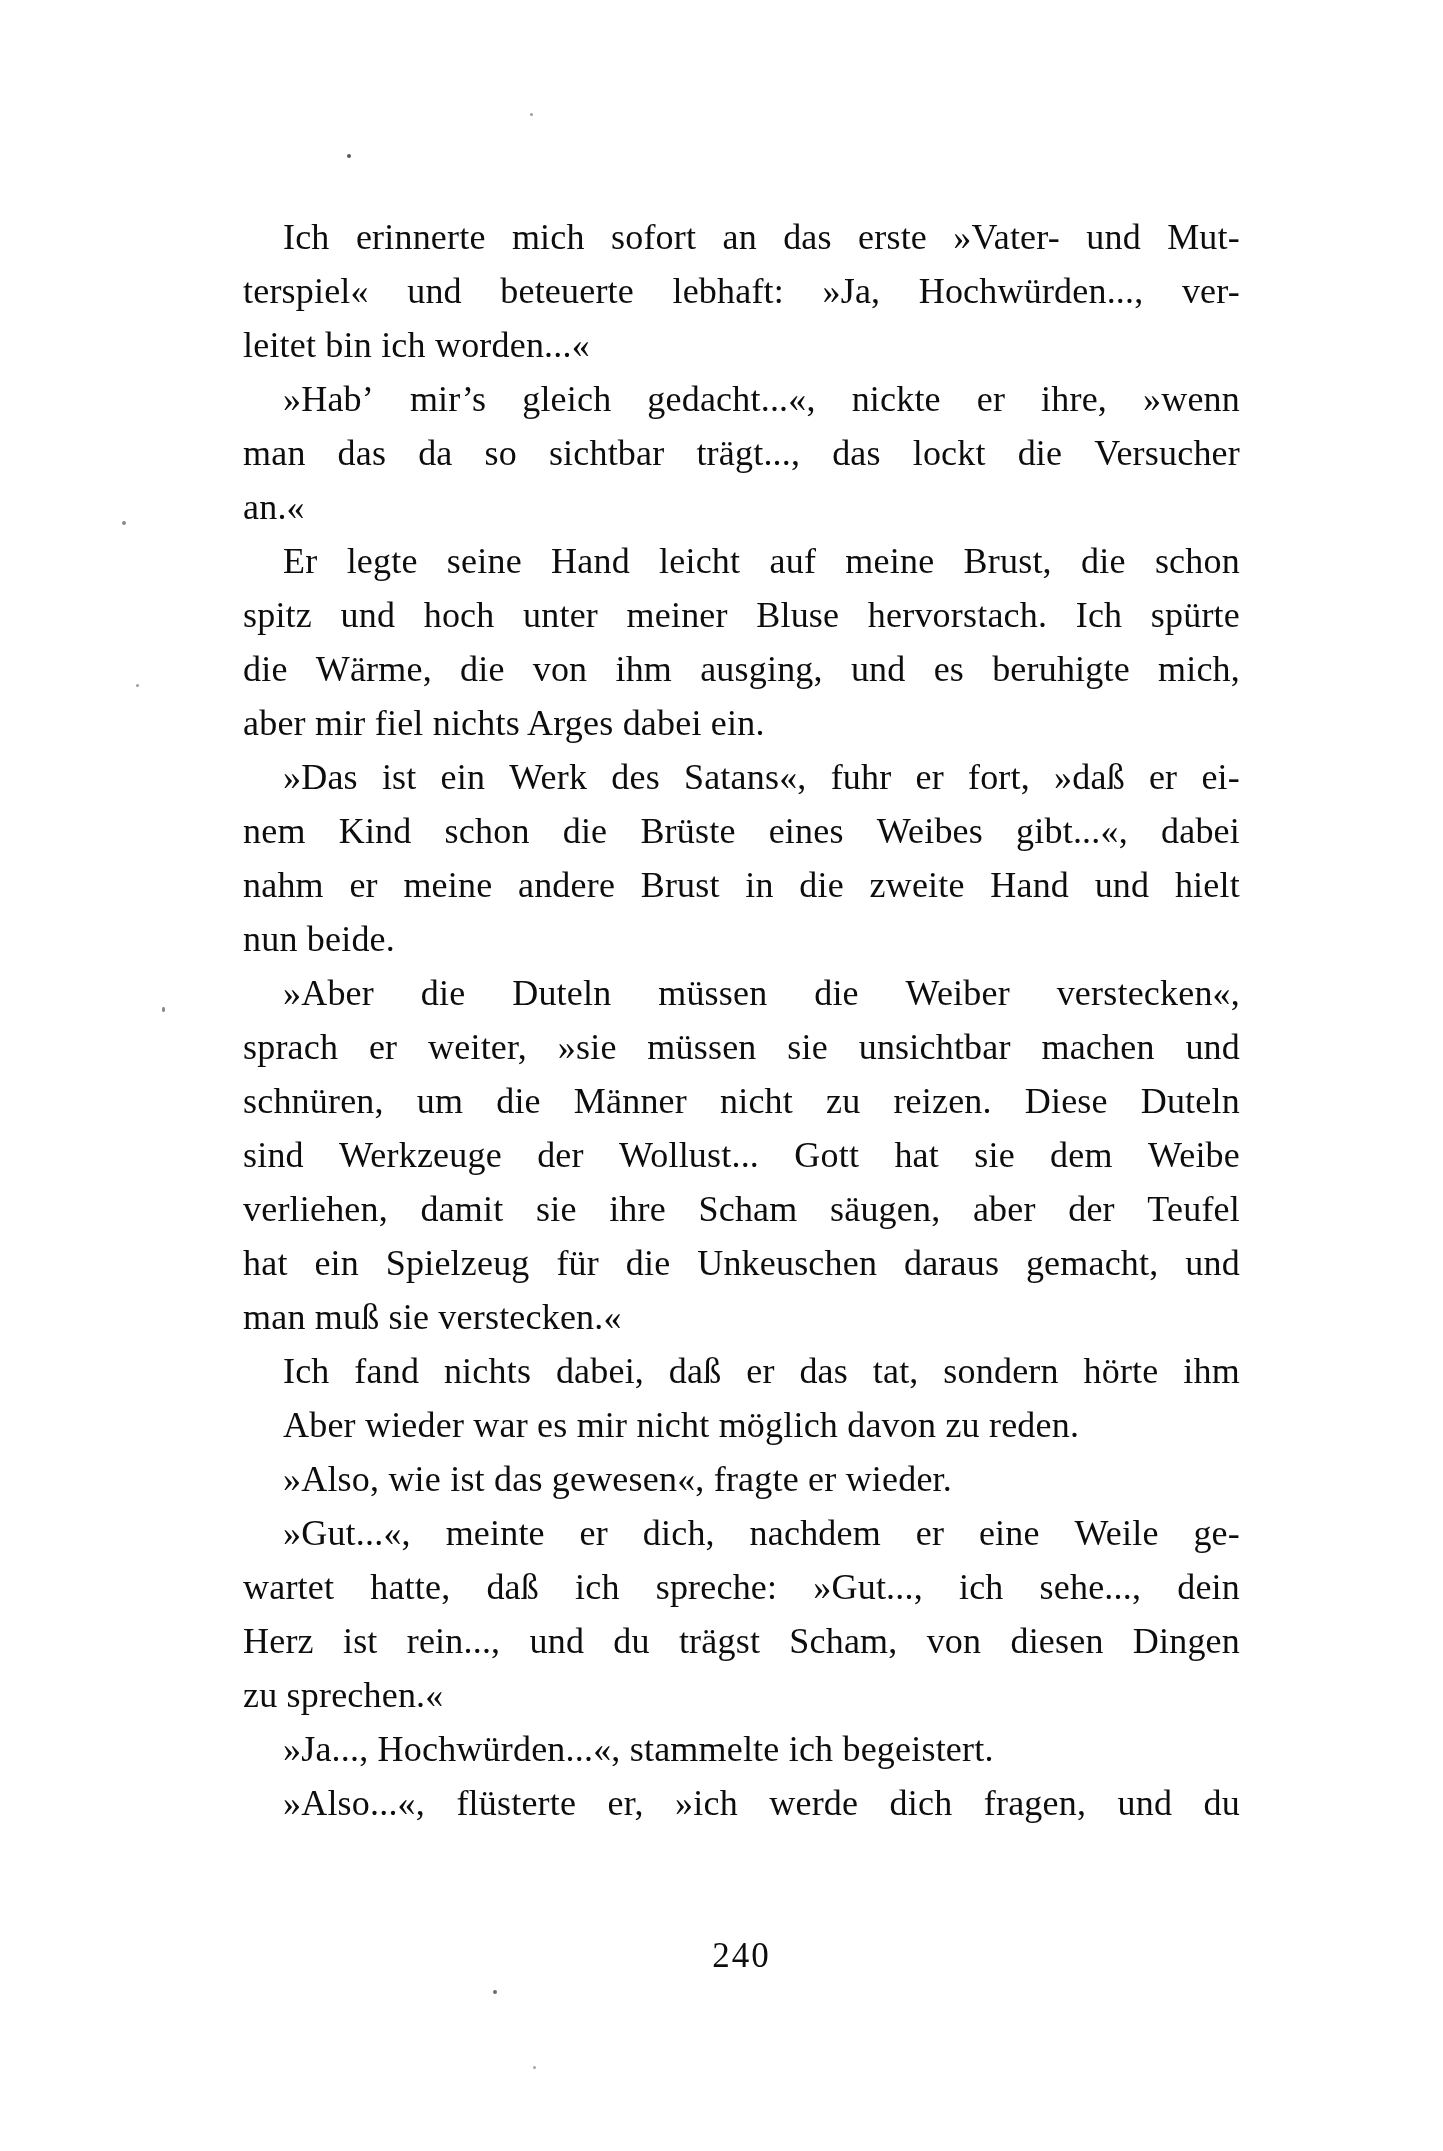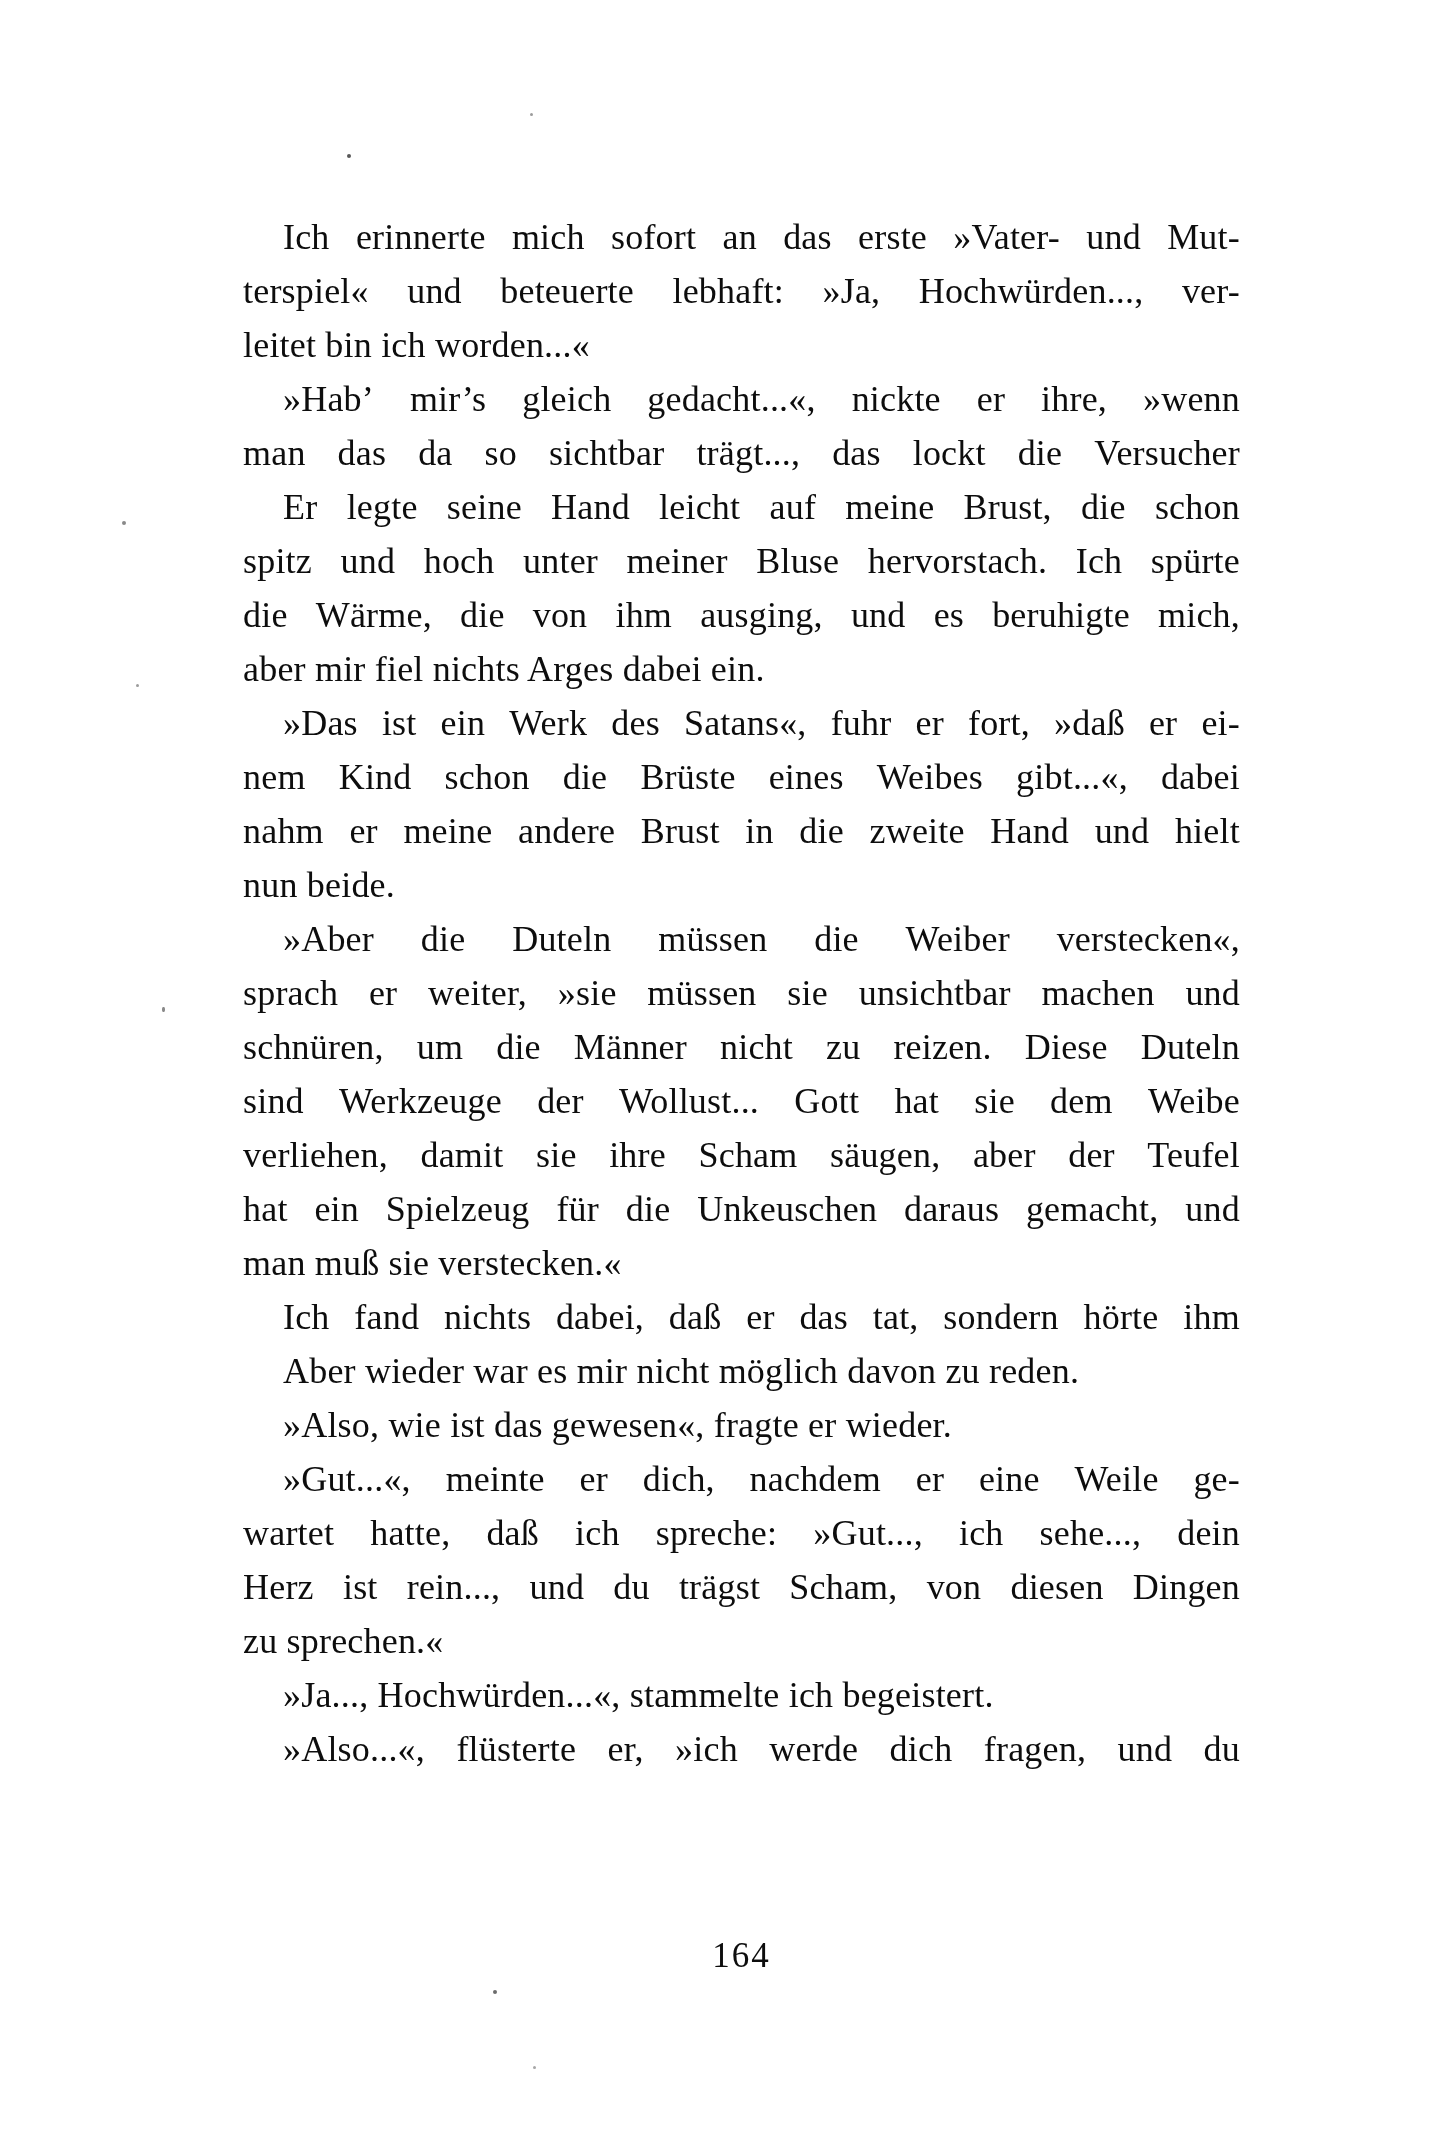--- a/index.html
+++ b/index.html
@@ -109,20 +109,21 @@
           <span>das</span>
           <span>da</span>
           <span>so</span>
           <span>sichtbar</span>
           <span>trägt...,</span>
           <span>das</span>
           <span>lockt</span>
           <span>die</span>
           <span>Versucher</span>
         </div>
+        <div class="line">an.«</div>
       </div>
       <div class="paragraph">
         <div class="line first just">
           <span>Er</span>
           <span>legte</span>
           <span>seine</span>
           <span>Hand</span>
           <span>leicht</span>
           <span>auf</span>
           <span>meine</span>
@@ -331,21 +332,21 @@
           <span>er,</span>
           <span>»ich</span>
           <span>werde</span>
           <span>dich</span>
           <span>fragen,</span>
           <span>und</span>
           <span>du</span>
         </div>
       </div>
     </div>
-  <div id="page-number">164</div>
+  <div id="page-number">240</div>
   <div class="speck s1"></div>
   <div class="speck s2"></div>
   <div class="speck s3"></div>
   <div class="speck s4"></div>
   <div class="speck s5"></div>
   <div class="speck s6"></div>
   <div class="speck s7"></div>
 </div>
 
 </body></html>

